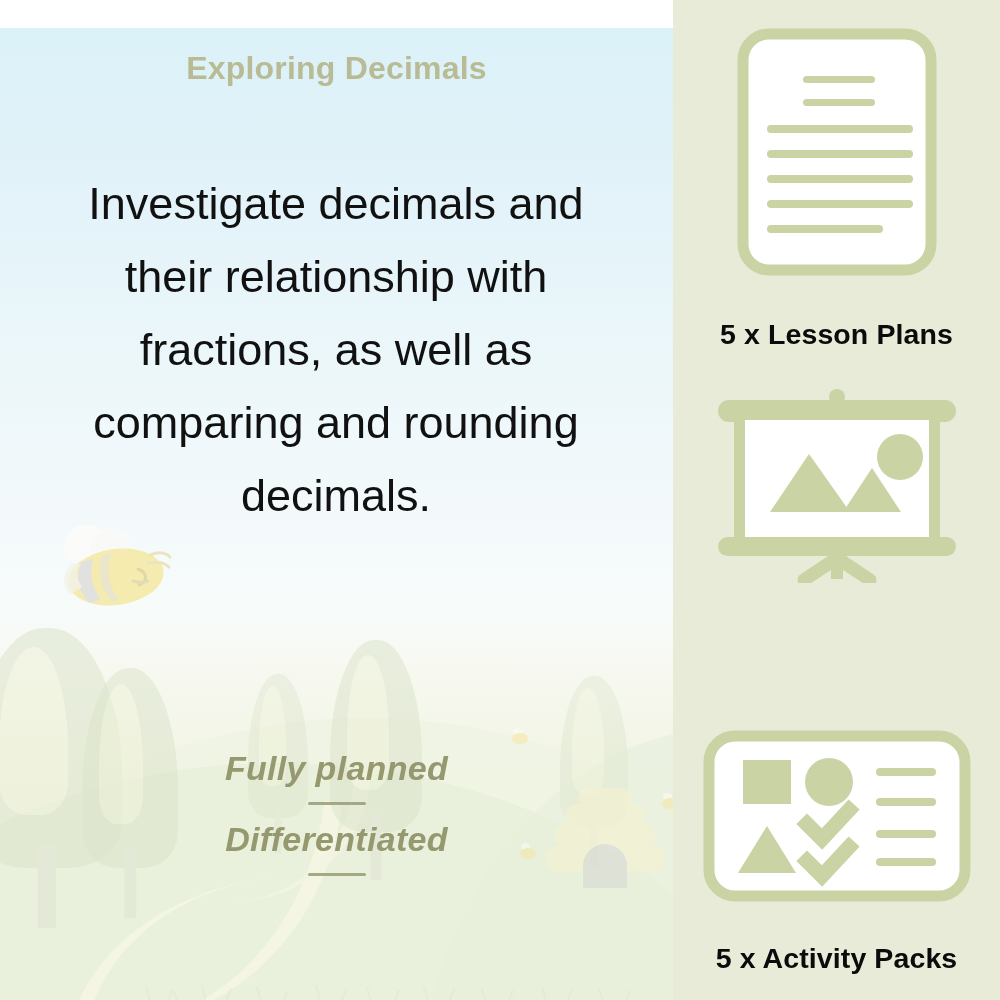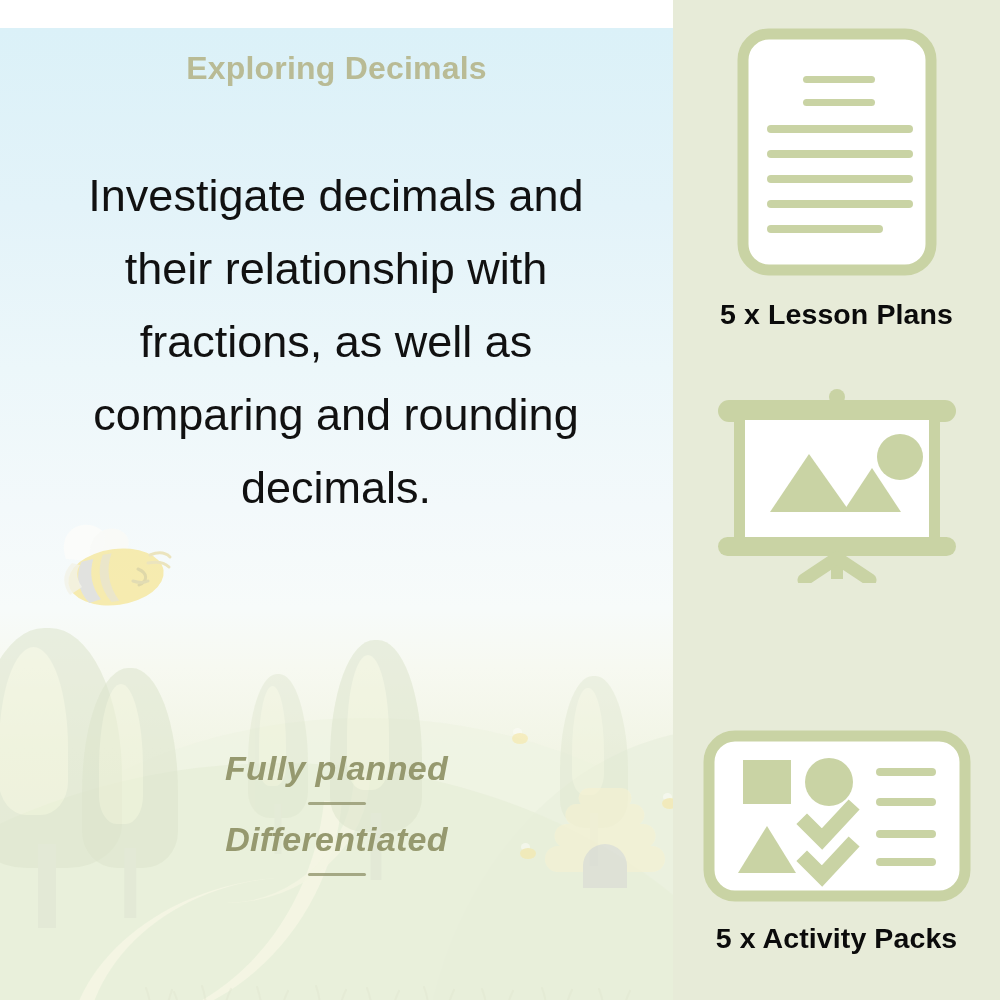--- a/index.html
+++ b/index.html
@@ -143,21 +143,21 @@
   .bigbee { position:absolute; left:38px; top:487px; width:140px; height:100px; }
 
   
   #title {
     position:absolute; left:0; top:22px; width:673px;
     text-align:center;
     font-size:32px; font-weight:bold; letter-spacing:.2px;
     color:#b9bb95;
   }
   #body-copy {
-    position:absolute; left:46px; top:132px; width:580px;
+    position:absolute; left:46px; top:140px; width:580px;
     text-align:center;
     font-size:45px; line-height:1.62;
     color:#111111;
   }
   #taglines {
     position:absolute; left:0; top:720px; width:673px;
     text-align:center;
     color:#96996f;
     font-style:italic;
   }
@@ -171,21 +171,21 @@
   }
 
   
   #right-panel {
     position:absolute; left:673px; top:0;
     width:327px; height:1000px;
     background:#e7ebd8;
   }
   .product {
     position:absolute; left:0; width:327px;
-    display:flex; flex-direction:column; align-items:center;
+    display:flex; flex-direction:column; align-items:center;gap:20px;
   }
   .p-lesson { top:28px; }
   .p-slide  { top:388px; }
   .p-pack   { top:730px; }
 
   .prod-label {
     font-size:28.5px; font-weight:bold; color:#0b0b0b;
     letter-spacing:.1px; white-space:nowrap;
   }
   .p-lesson .prod-label { margin-top:22px; }

